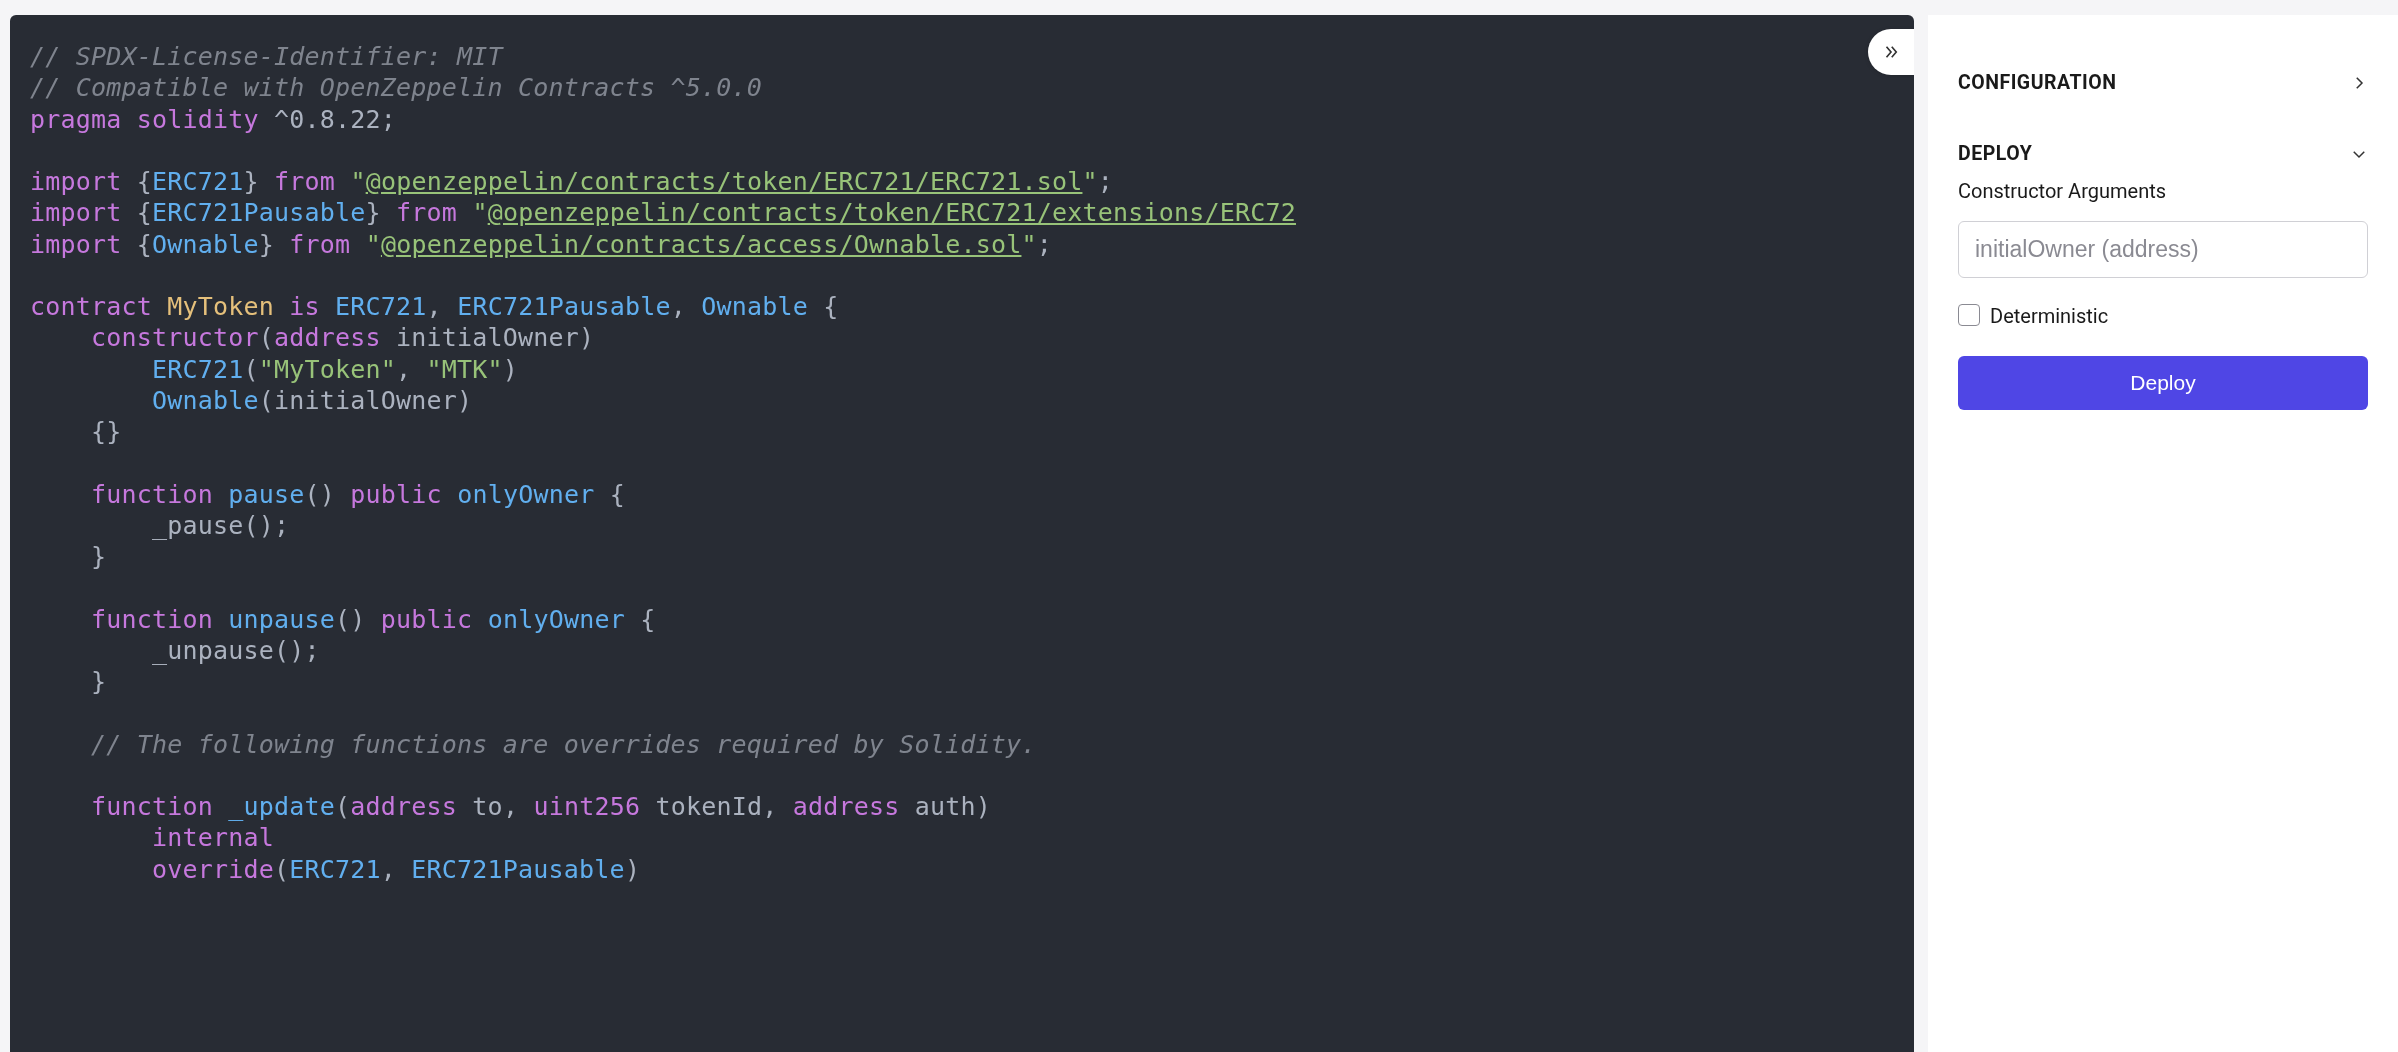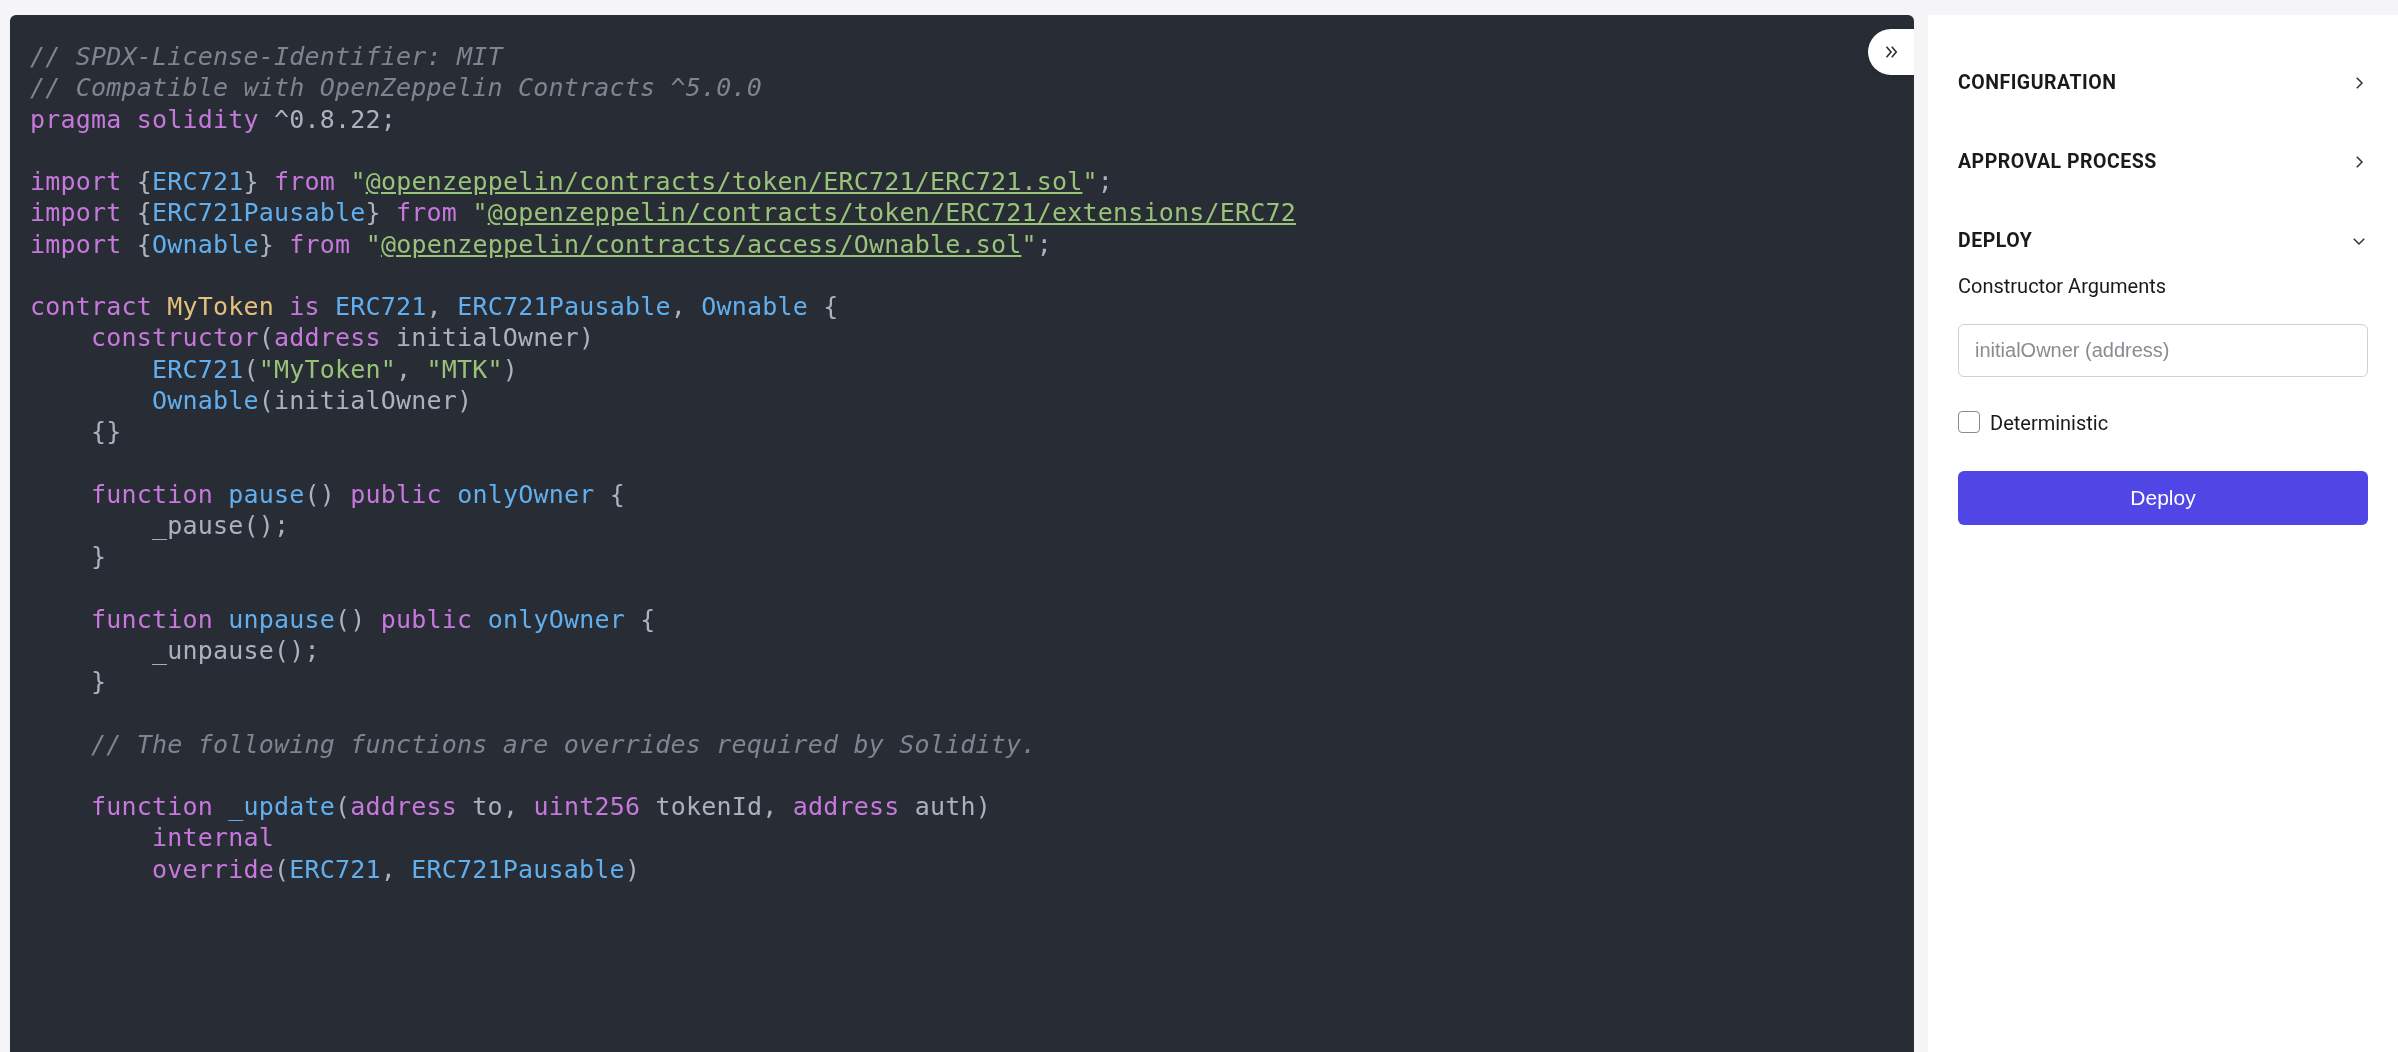--- a/index.html
+++ b/index.html
@@ -35,21 +35,21 @@
   .tok-name    { color: #e5c07b; }
   .tok-fn      { color: #61afef; }
   .tok-plain   { color: #abb2bf; }
   
   .sidebar {
     width: 470px;
     background: #ffffff;
     padding: 34px 30px 30px 30px;
     display: flex;
     flex-direction: column;
-    gap: 12px;
+    gap: 4px;
   }
   .collapse-btn {
     position: absolute;
     top: 14px;
     right: 0;
     width: 46px;
     height: 46px;
     background: #fff;
     border-radius: 23px 0 0 23px;
     display: flex;
@@ -76,21 +76,21 @@
   .chevron { width: 18px; height: 18px; stroke: #333; stroke-width: 2; fill: none; }
   
   .constructor-label {
     font-size: 20px;
     color: #1a1a1a;
     margin-bottom: 14px;
   }
   .text-input {
     width: 100%;
     padding: 14px 16px;
-    font-size: 20px;
+    font-size: 23px;
     border: 1px solid #d0d0d5;
     border-radius: 6px;
     color: #333;
     background: #fff;
   }
   .text-input::placeholder { color: #8a8a92; }
   
   .checkbox-row {
     display: flex;
     align-items: flex-start;
@@ -165,26 +165,20 @@
   <div class="sidebar">
 
     <div class="section-row">
       <span class="section-title">CONFIGURATION</span>
       <svg class="chevron" viewBox="0 0 24 24">
           <path d="M9 5l7 7-7 7"></path>
         </svg>
     </div>
 
 
-    <div class="section-row">
-      <span class="section-title">APPROVAL PROCESS</span>
-      <svg class="chevron" viewBox="0 0 24 24">
-          <path d="M9 5l7 7-7 7"></path>
-        </svg>
-    </div>
 
     <div class="section-row" style="padding-bottom:10px">
       <span class="section-title">DEPLOY</span>
       <svg class="chevron" viewBox="0 0 24 24">
           <path d="M5 9l7 7 7-7"></path>
         </svg>
     </div>
 
     <div class="constructor-label">Constructor Arguments</div>
     <input class="text-input" type="text" placeholder="initialOwner (address)" style="">

